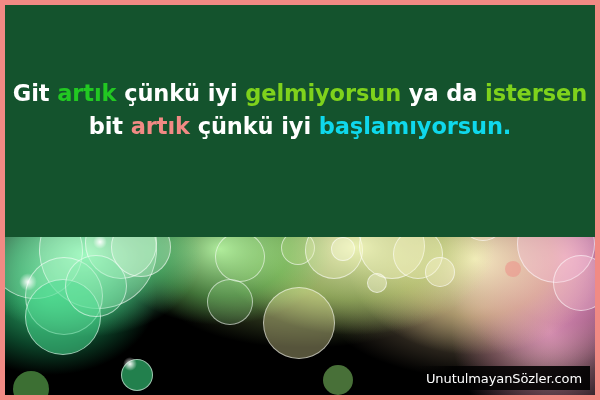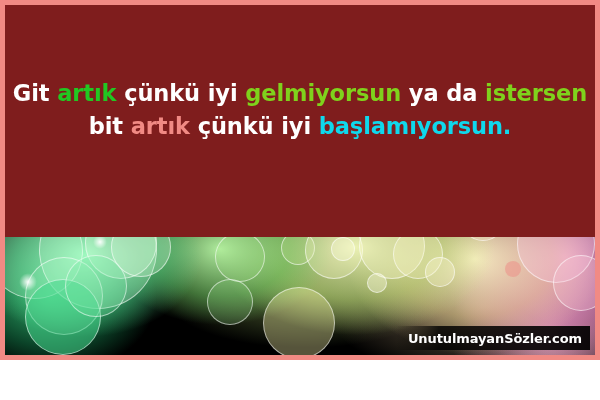--- a/index.html
+++ b/index.html
@@ -10,23 +10,23 @@
   body {
     width: 600px;
     height: 400px;
     overflow: hidden;
     font-family: "DejaVu Sans", "Liberation Sans", sans-serif;
   }
 
   .quote-card {
     position: relative;
     width: 600px;
-    height: 360px;
+    height: 400px;
     box-sizing: border-box;
-    background: #7f1d1d;
+    background: #14532d;
     border: 5px solid #F18A84;
     overflow: hidden;
   }
 
   
   .bokeh-band {
     position: absolute;
     left: 0;
     right: 0;
     top: 232px;
@@ -110,21 +110,21 @@
   .watermark-wrap {
     position: absolute;
     right: 5px;
     bottom: 5px;
     padding: 2px 8px 3px 12px;
     z-index: 6;
     background: linear-gradient(to right, rgba(0,0,0,0.0) 0%, rgba(0,0,0,0.82) 22%, rgba(0,0,0,0.92) 100%);
   }
   .watermark {
     color: #FFFFFF;
-    font-weight: bold;
+    font-weight: normal;
     font-size: 13px;
     letter-spacing: -0.1px;
     line-height: 1.15;
     white-space: nowrap;
   }
 </style>
 </head>
 <body>
 
 <div class="quote-card">

